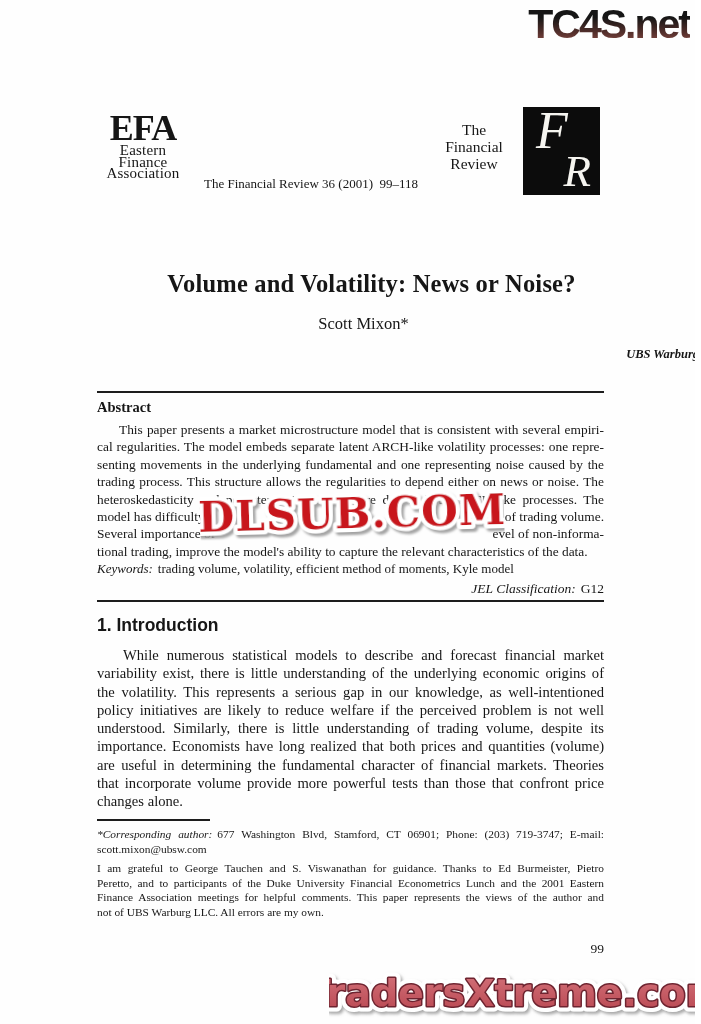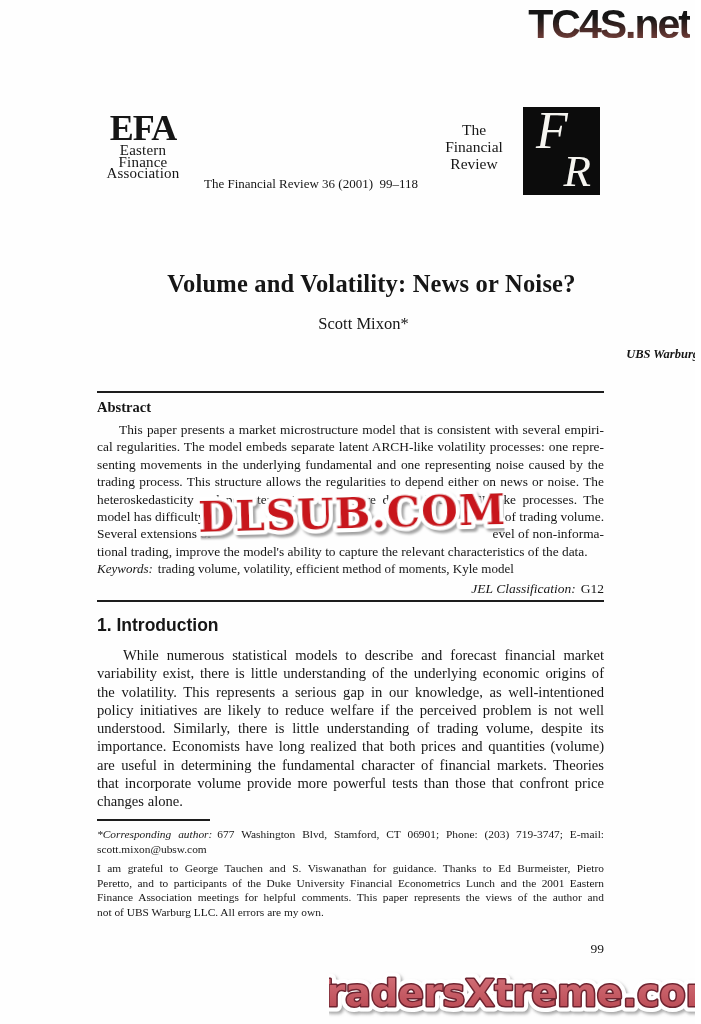--- a/index.html
+++ b/index.html
@@ -107,21 +107,21 @@
     <div class="jline indent">This paper presents a market microstructure model that is consistent with several empiri-</div>
     <div class="jline">cal regularities. The model embeds separate latent ARCH-like volatility processes: one repre-</div>
     <div class="jline">senting movements in the underlying fundamental and one representing noise caused by the</div>
     <div class="jline">trading process. This structure allows the regularities to depend either on news or noise. The</div>
     <div class="jline">heteroskedasticity and persistence in the data are due to both ARCH-like processes. The</div>
     <div class="jline split">
       <span>model has difficulty</span>
       <span>e of trading volume.</span>
     </div>
     <div class="jline split">
-      <span>Several extensions of</span>
+      <span>Several importance of</span>
       <span>evel of non-informa-</span>
     </div>
     <div class="jline lastline">tional trading, improve the model's ability to capture the relevant characteristics of the data.</div>
   </div>
 
   <div class="kw">
     <span class="it">Keywords:</span><span>trading volume, volatility, efficient method of moments, Kyle model</span>
   </div>
   <div class="jel">
     <span class="it">JEL Classification:</span><span>G12</span>

